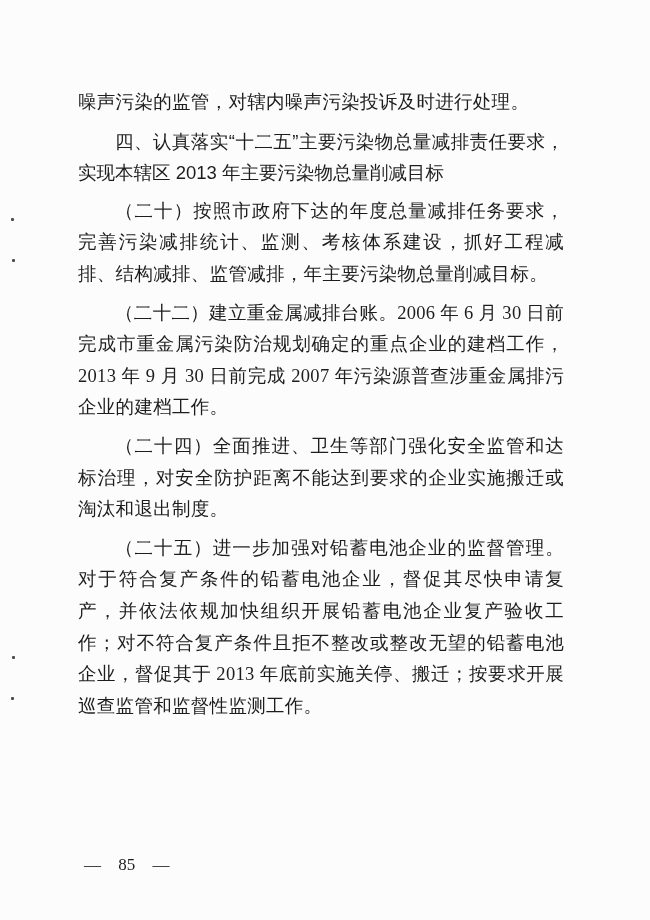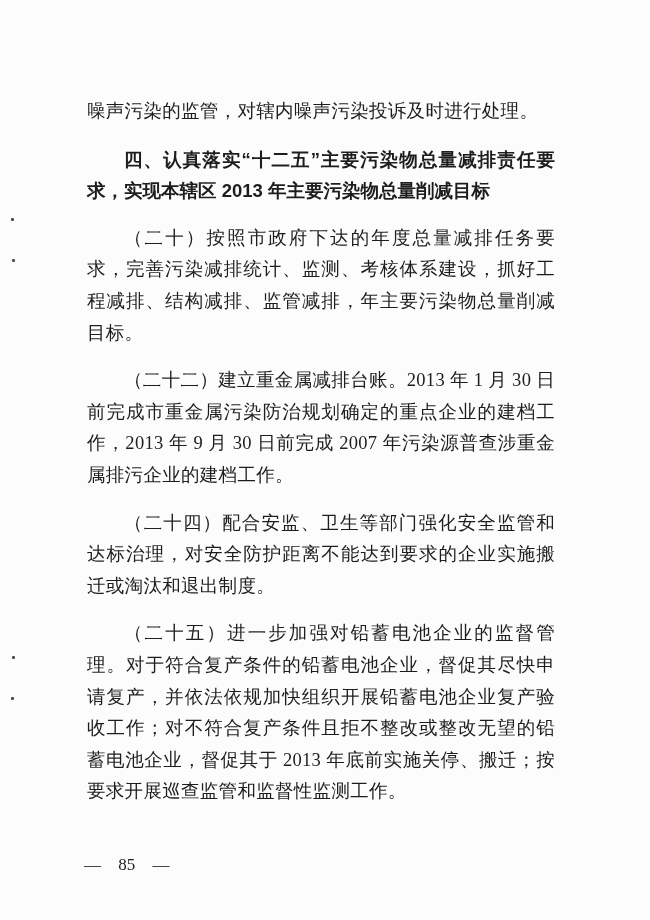--- a/index.html
+++ b/index.html
@@ -16,32 +16,32 @@
     color: #1d1d1d;
     font-family: "Liberation Serif", "DejaVu Serif", serif;
   }
   .content {
     position: absolute;
     left: 71px;
     top: 80px;
     width: 500px;
   }
   .para {
-    margin: 16px;
+    margin: 7px;
     font-size: 18.5px;
     line-height: 31.6px;
     text-align: justify;
     letter-spacing: 0.3px;
   }
   .indent {
     text-indent: 2em;
   }
   .heading {
     font-family: "Liberation Sans", "DejaVu Sans", sans-serif;
-    font-weight: 700;
+    font-weight: 400;
     letter-spacing: 0px;
   }
   .page-footer {
     position: absolute;
     left: 84px;
     top: 854px;
     font-size: 17px;
     line-height: 22px;
     color: #1d1d1d;
     font-family: "Liberation Serif", "DejaVu Serif", serif;
@@ -74,24 +74,24 @@
   <div class="content">
 
     <p class="para">噪声污染的监管，对辖内噪声污染投诉及时进行处理。</p>
 
     <p class="para heading indent">四、认真落实“十二五”主要污染物总量减排责任要求，实现本辖区 2013 年主要污染物总量削减目标</p>
 
     <p class="para indent">（二十）按照市政府下达的年度总量减排任务要求，完善污染减排统计、监测、考核体系建设，抓好工程减排、结构减排、监管减排，年主要污染物总量削减目标。</p>
 
 
 
-    <p class="para indent">（二十二）建立重金属减排台账。2013 年 1 月 30 日前完成市重金属污染防治规划确定的重点企业的建档工作，2013 年 9 月 30 日前完成 2007 年污染源普查涉重金属排污企业的建档工作。</p>
+    <p class="para indent">（二十二）建立重金属减排台账。2006 年 6 月 30 日前完成市重金属污染防治规划确定的重点企业的建档工作，2013 年 9 月 30 日前完成 2007 年污染源普查涉重金属排污企业的建档工作。</p>
 
 
-    <p class="para indent">（二十四）配合安监、卫生等部门强化安全监管和达标治理，对安全防护距离不能达到要求的企业实施搬迁或淘汰和退出制度。</p>
+    <p class="para indent">（二十四）全面推进、卫生等部门强化安全监管和达标治理，对安全防护距离不能达到要求的企业实施搬迁或淘汰和退出制度。</p>
 
     <p class="para indent">（二十五）进一步加强对铅蓄电池企业的监督管理。对于符合复产条件的铅蓄电池企业，督促其尽快申请复产，并依法依规加快组织开展铅蓄电池企业复产验收工作；对不符合复产条件且拒不整改或整改无望的铅蓄电池企业，督促其于 2013 年底前实施关停、搬迁；按要求开展巡查监管和监督性监测工作。</p>
 
   </div>
 
   <div class="page-footer">
     <span class="dash">—</span>
     <span class="num">85</span>
     <span class="dash">—</span>
   </div>

